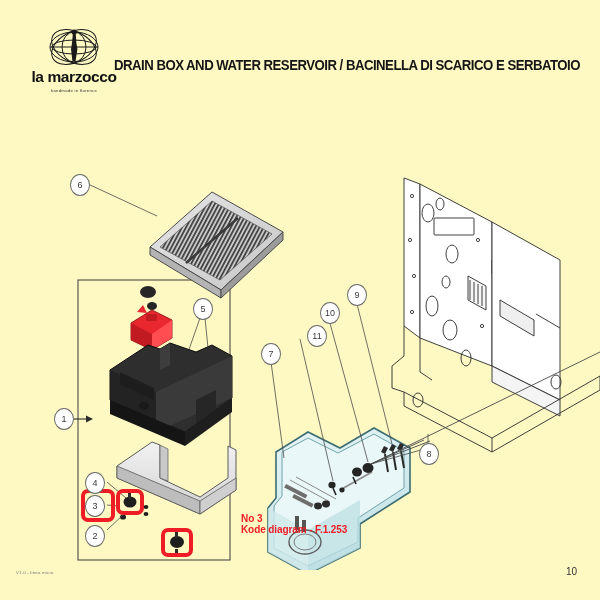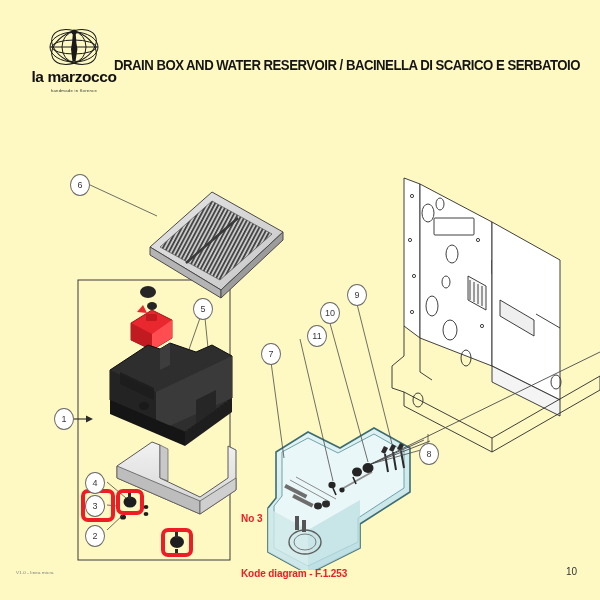--- a/index.html
+++ b/index.html
@@ -114,21 +114,21 @@
   #note {
     position: absolute;
     left: 241px; top: 513px;
     color: #ee1c24;
     font-family: "Liberation Sans", sans-serif;
     font-weight: bold;
     font-size: 10px;
     line-height: 11px;
     z-index: 22;
   }
-  #note .line2 { letter-spacing: -0.1px; margin-top: 44px; }
+  #note .line2 { letter-spacing: -0.1px; }
 </style>
 </head>
 <body>
 
 <div id="page">
 
   <div id="header">
 
     <div id="logo-block">
       <svg id="logo-mark" viewBox="0 0 56 40">

